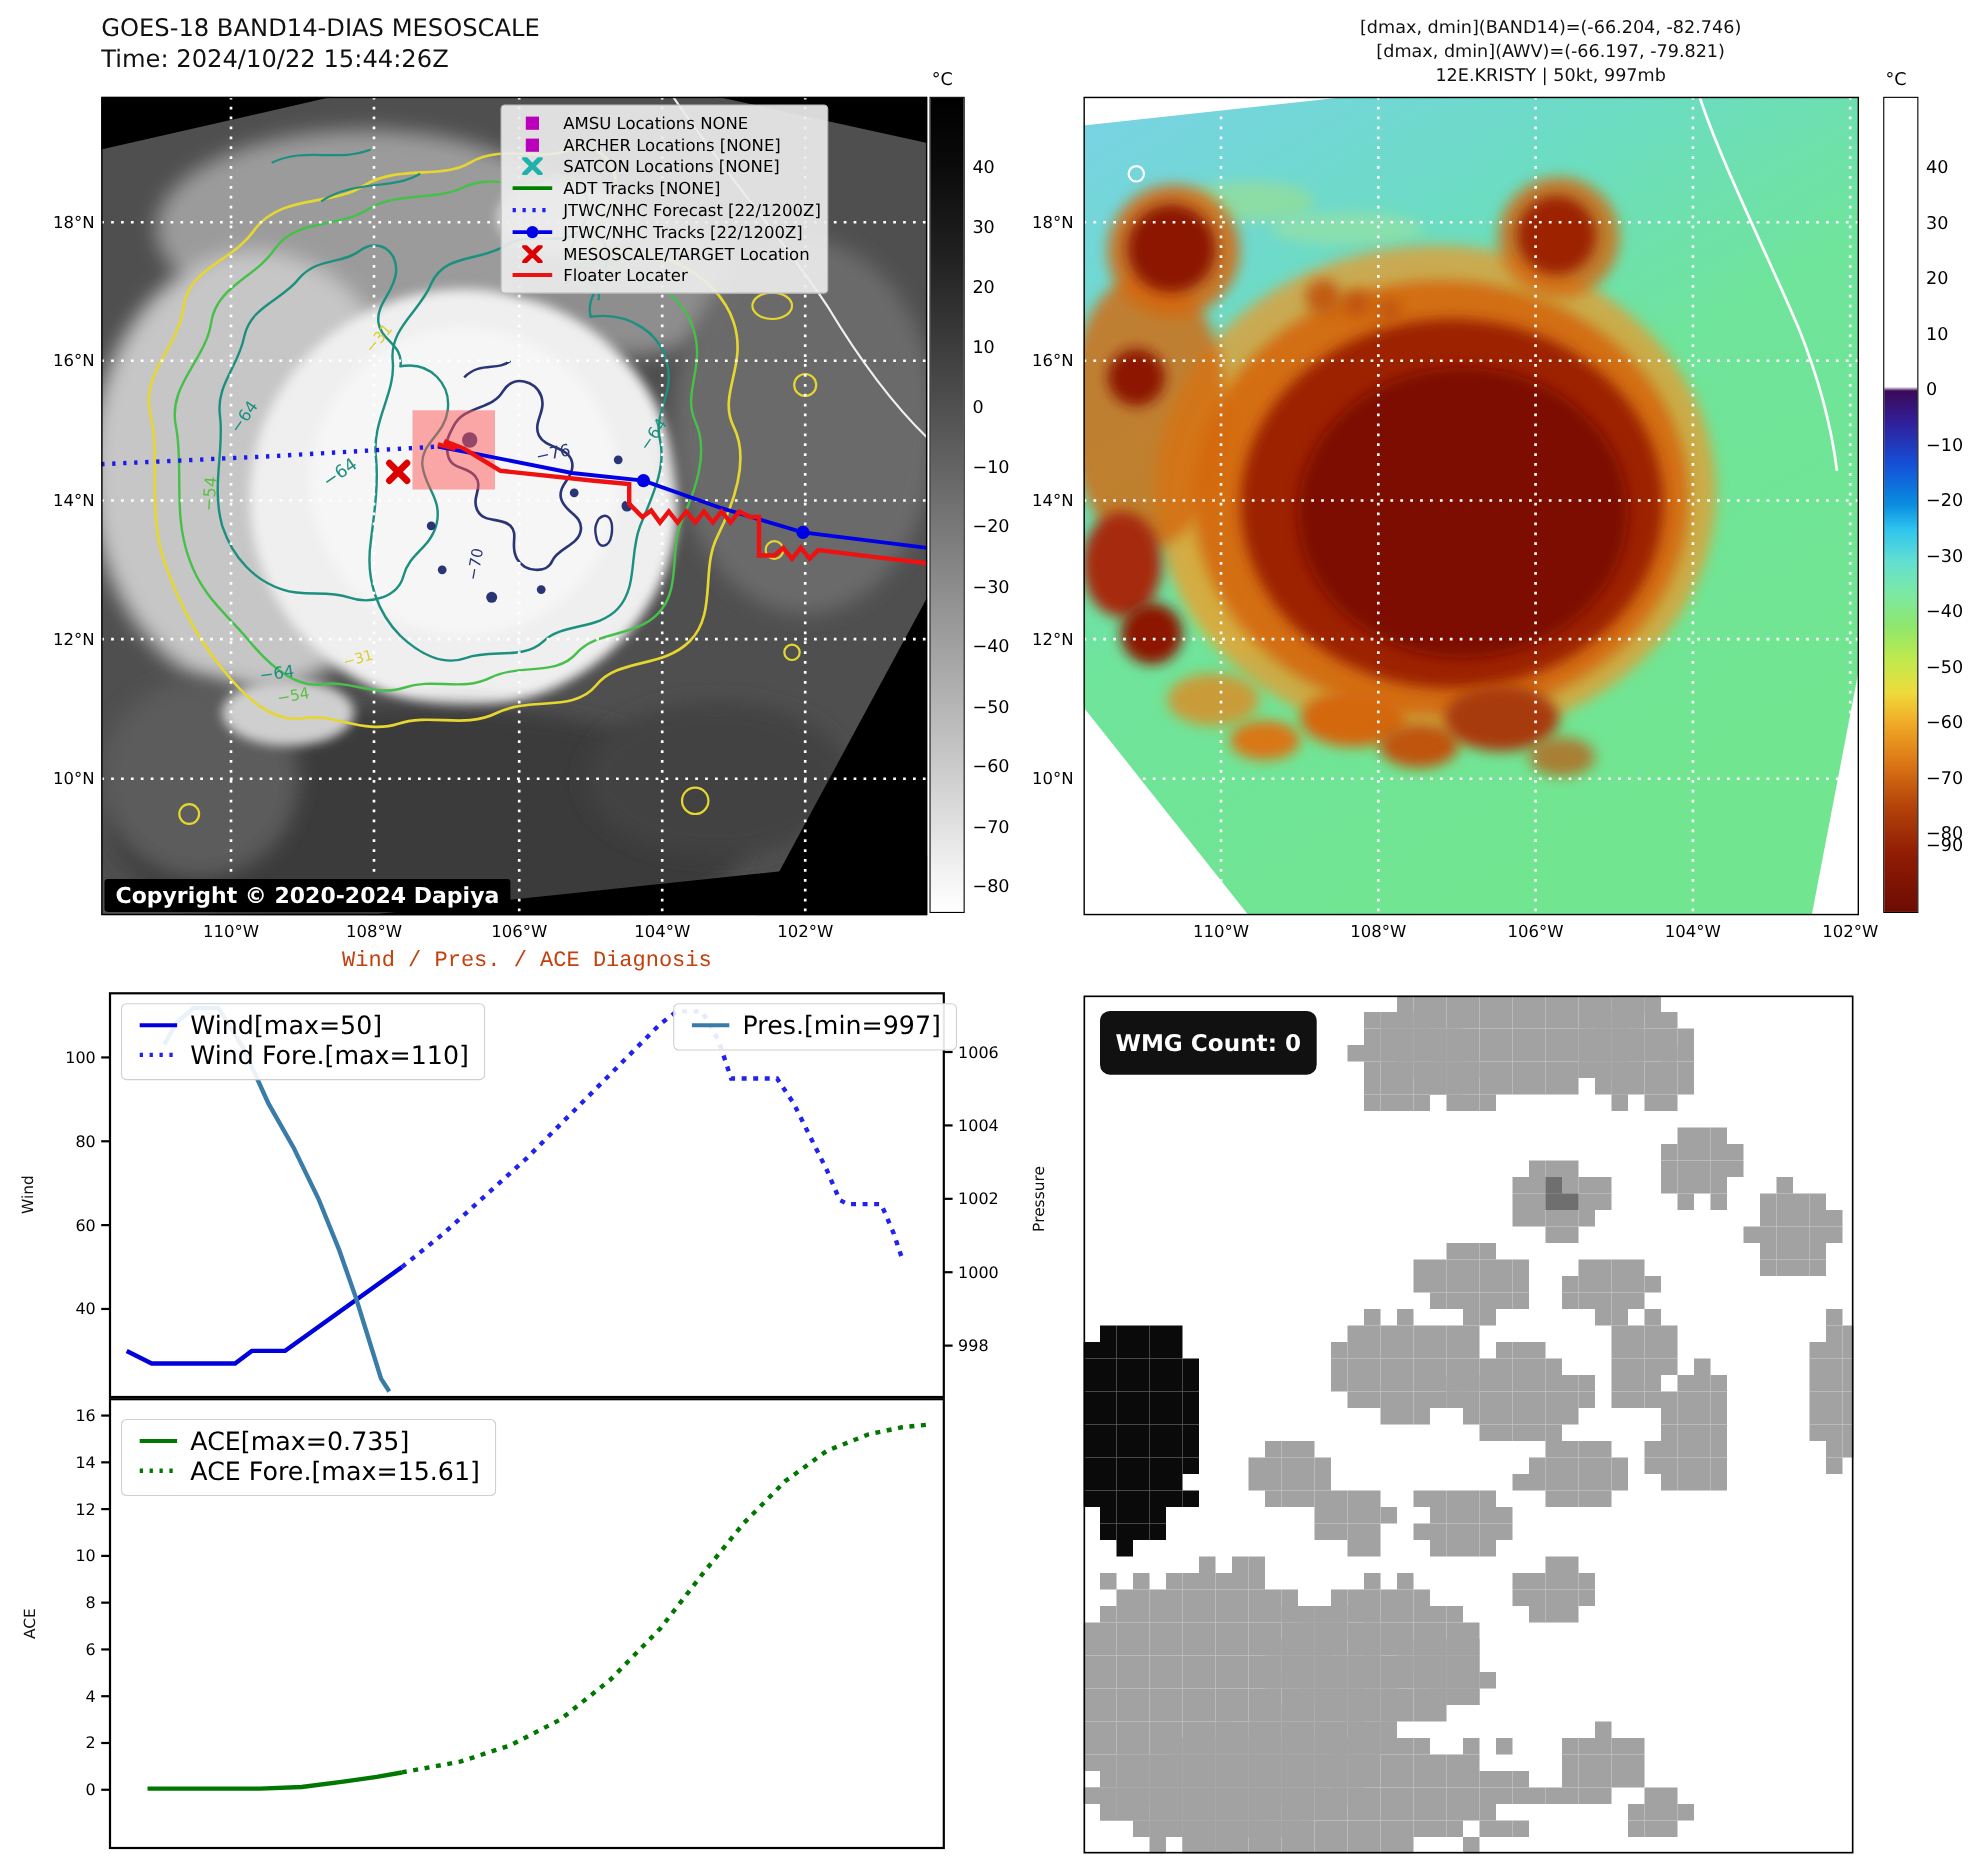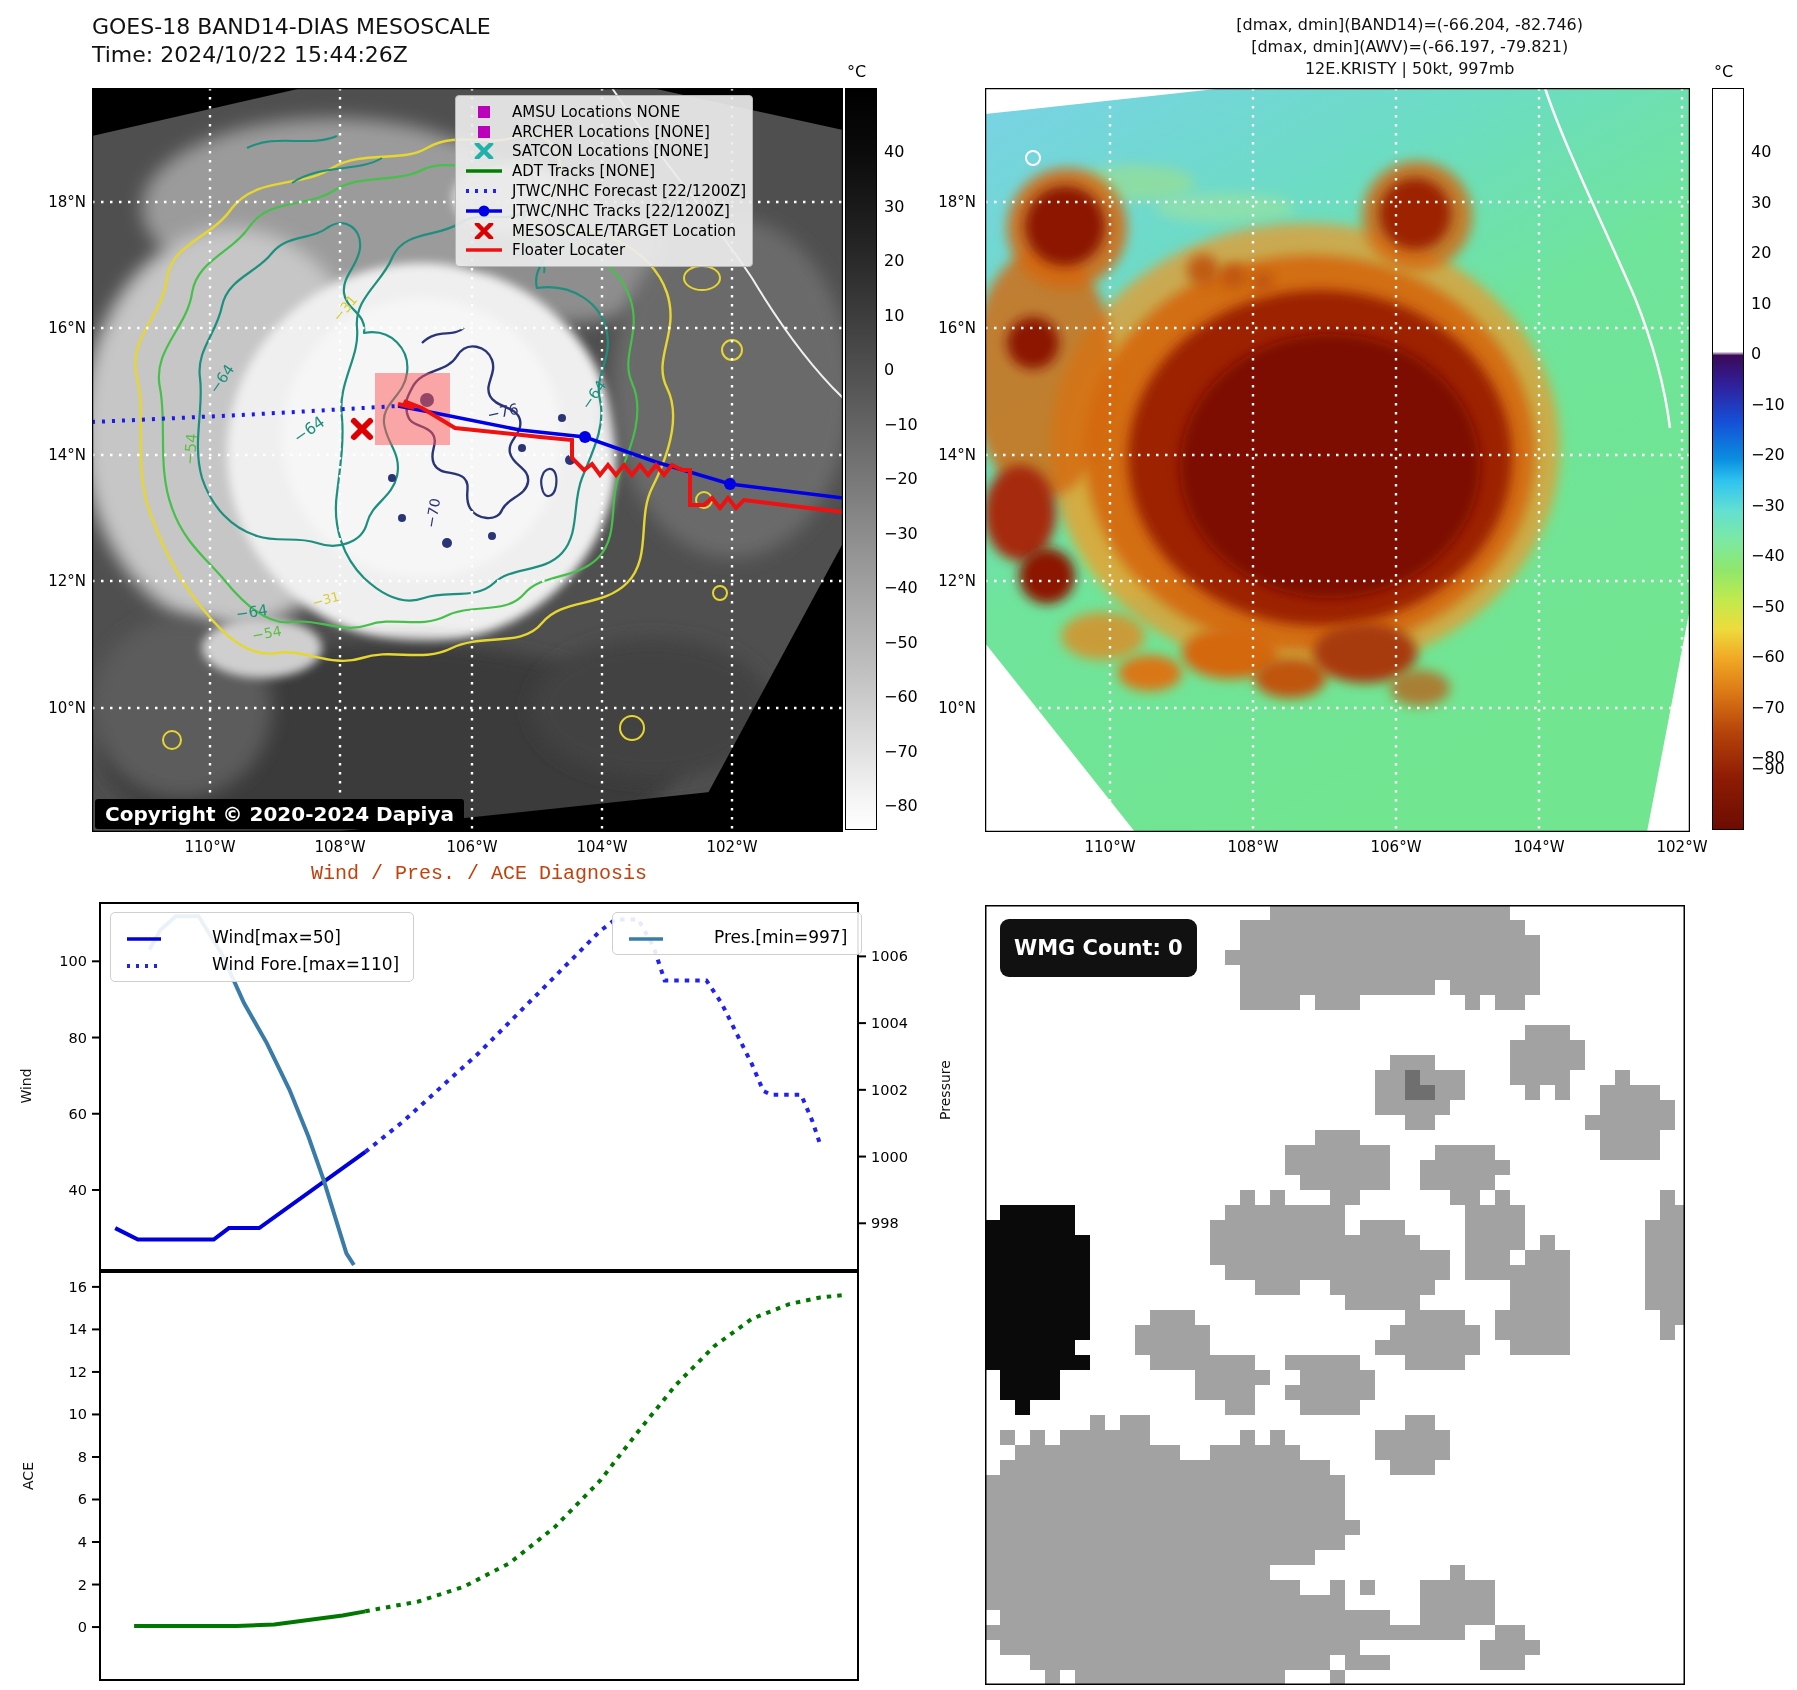--- a/index.html
+++ b/index.html
@@ -12,21 +12,21 @@
   .axlab{position:absolute;font-size:15px;white-space:nowrap;}
   .cbar{position:absolute;border:1px solid #000;}
   .cbtick{position:absolute;font-size:16px;white-space:nowrap;}
   .cbtitle{position:absolute;font-size:16px;}
   .maplegend{position:absolute;background:rgba(236,236,236,0.92);border:1px solid #b7b7b7;
              border-radius:4px;padding:6px 10px 6px 8px;}
   .mlrow{display:flex;align-items:center;height:19.8px;font-size:15px;white-space:nowrap;}
   .mlswatch{width:40px;height:16px;margin-right:8px;flex:0 0 40px;}
   .chlegend{position:absolute;background:rgba(255,255,255,0.9);border:1px solid #cfcfcf;
             border-radius:5px;padding:7px 14px;}
-  .chrow{display:flex;align-items:flex-end;height:27px;font-size:17px;white-space:nowrap;gap:39px;}
+  .chrow{display:flex;align-items:flex-start;height:27px;font-size:23px;white-space:nowrap;}
   .chswatch{width:38px;height:16px;margin-right:10px;flex:0 0 38px;}
   .copyright{position:absolute;background:#000;color:#fff;font-weight:bold;font-size:20px;
              padding:3px 10px;border-radius:3px;}
   .wmgbadge{position:absolute;background:#111;color:#fff;font-weight:bold;font-size:21px;
             padding:17px 14px;border-radius:9px;}
   .charttitle{position:absolute;font-size:20px;color:#c2410c;white-space:nowrap;font-family:Liberation Mono, monospace;}
   .ylab{position:absolute;font-size:14px;color:#111;transform:rotate(-90deg);transform-origin:center;}
   .contlab{position:absolute;font-size:15px;font-weight:500;white-space:nowrap;}
 </style>
 </head>
@@ -331,20 +331,34 @@
           </svg></span>
         <span>Wind Fore.[max=110]</span>
       </div>
     </div>
   <div class="chlegend" id="presLegend" style="left:612px;top:912px;">
       <div class="chrow">
         <span class="chswatch"><svg width="38" height="16">
             <line x1="2" y1="8" x2="36" y2="8" stroke="#3a7ca8" stroke-width="3.5"></line>
           </svg></span>
         <span>Pres.[min=997]</span>
+      </div>
+    </div>
+  <div class="chlegend" id="aceLegend" style="left:110px;top:1290px;">
+      <div class="chrow">
+        <span class="chswatch"><svg width="38" height="16">
+            <line x1="2" y1="8" x2="36" y2="8" stroke="#007700" stroke-width="3.5"></line>
+          </svg></span>
+        <span>ACE[max=0.735]</span>
+      </div>
+      <div class="chrow">
+        <span class="chswatch"><svg width="38" height="16">
+            <line x1="2" y1="8" x2="36" y2="8" stroke="#007700" stroke-width="4" stroke-dasharray="3 6"></line>
+          </svg></span>
+        <span>ACE Fore.[max=15.61]</span>
       </div>
     </div>
 
   <svg class="panel-svg" id="wmgSvg" style="left:985px;top:905px;" width="700" height="780" viewBox="0 0 700 780">
     <rect x="0" y="0" width="700" height="780" fill="#ffffff"></rect>
     <g id="wmgBlobs">
         <rect x="270" y="15" width="15" height="15" fill="#a2a2a2"></rect>
         <rect x="270" y="30" width="15" height="15" fill="#a2a2a2"></rect>
         <rect x="270" y="45" width="15" height="15" fill="#a2a2a2"></rect>
         <rect x="285" y="0" width="15" height="15" fill="#a2a2a2"></rect>

